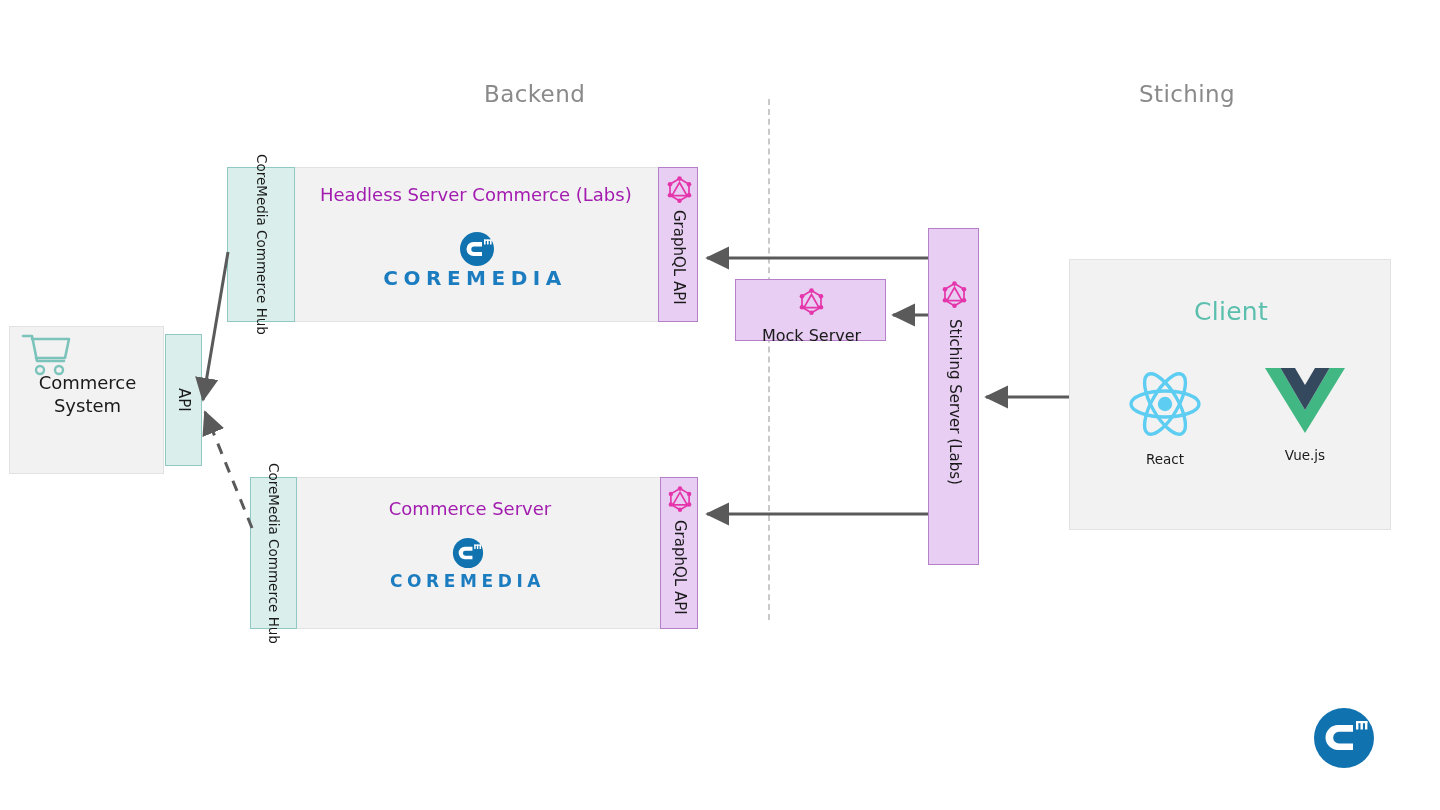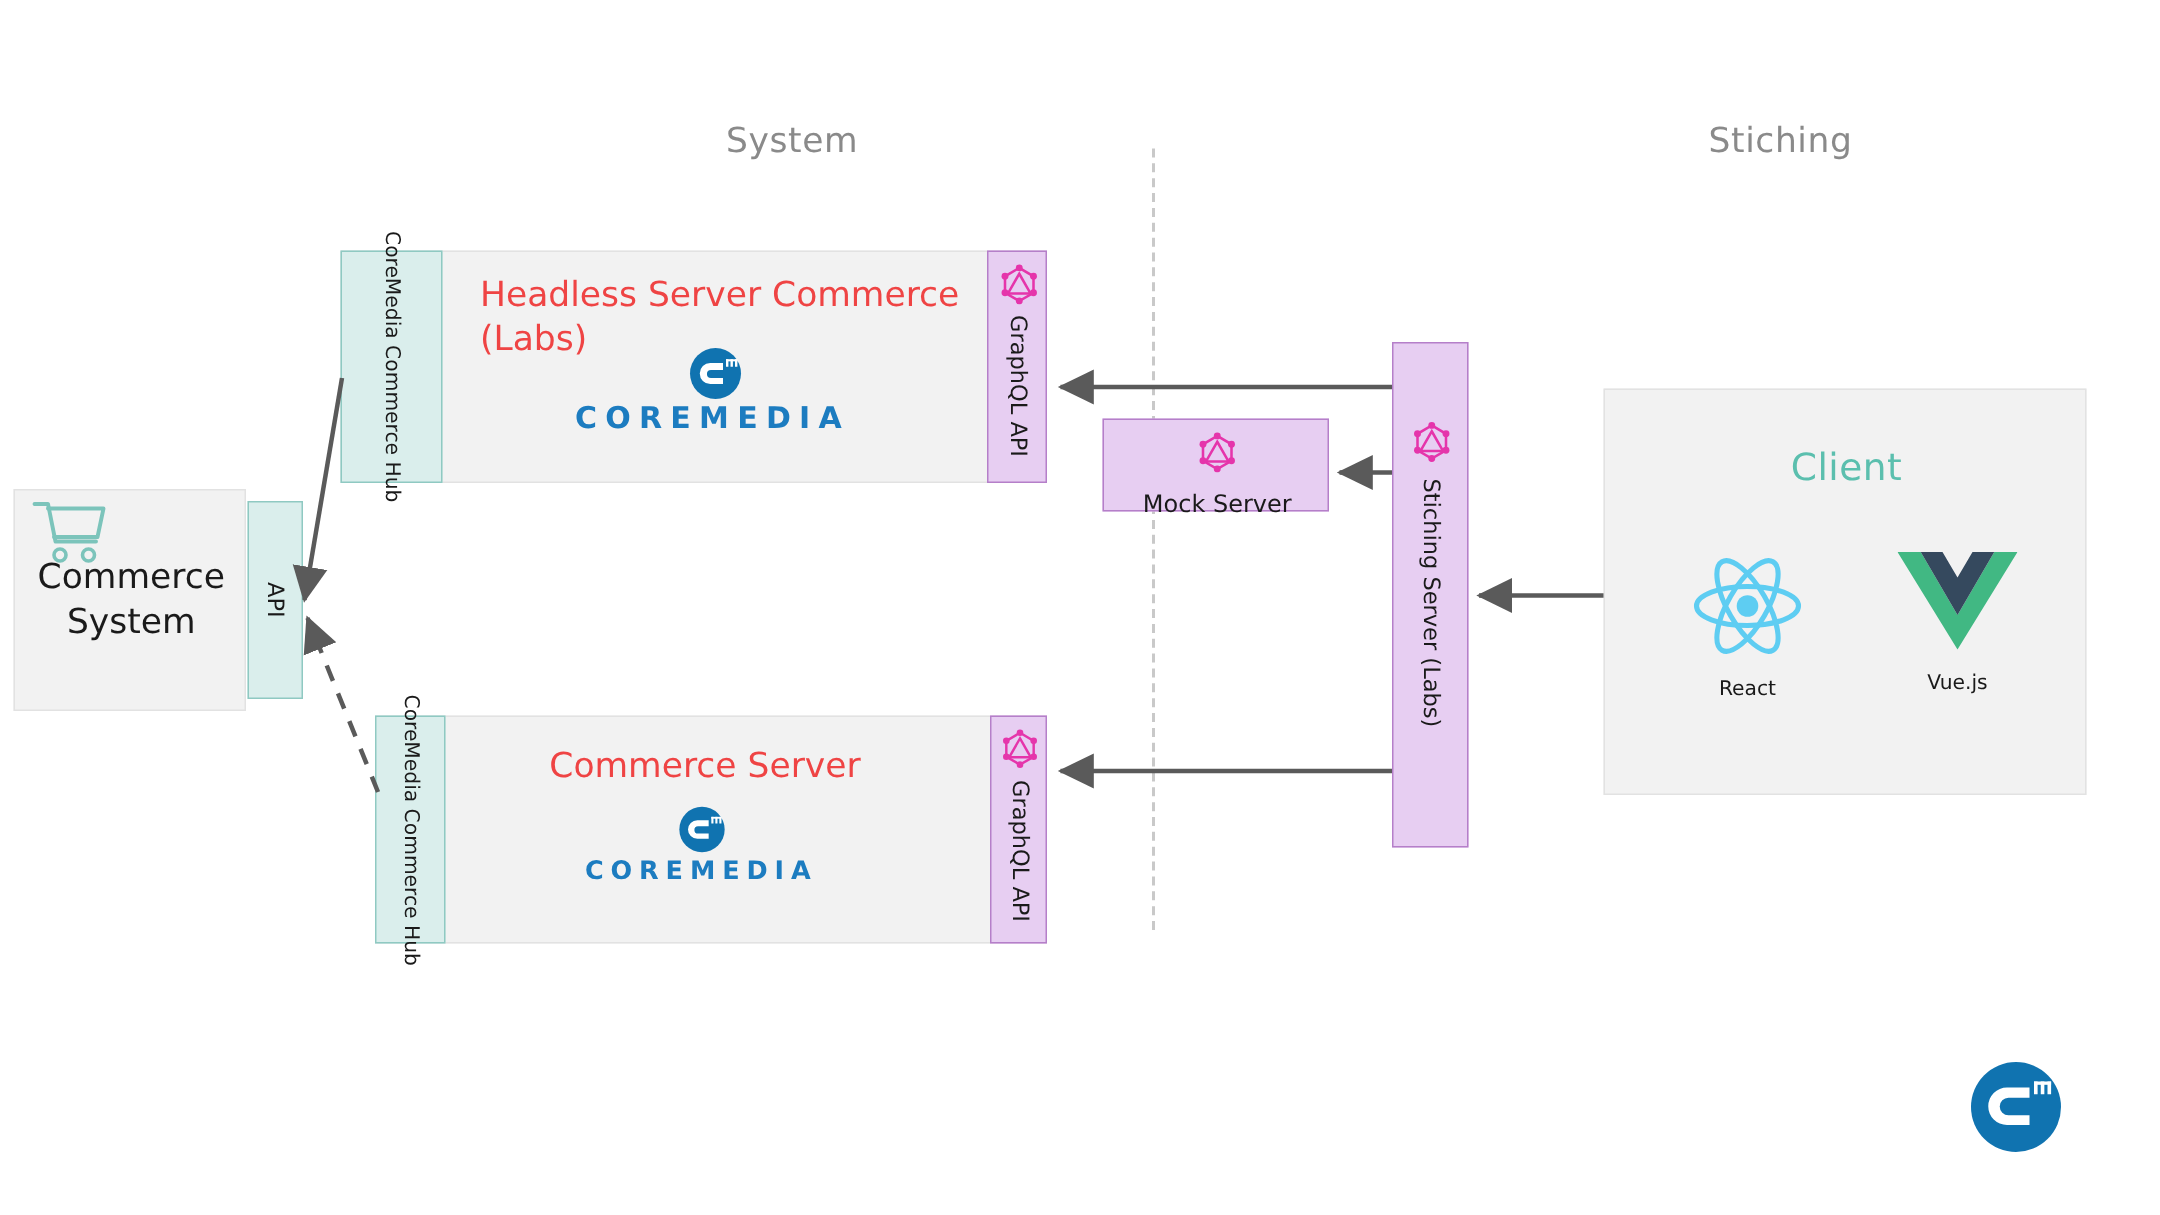--- a/index.html
+++ b/index.html
@@ -57,30 +57,30 @@
   }
   .vlabel-lg {
     writing-mode: vertical-rl;
     text-orientation: mixed;
     white-space: nowrap;
     color: #1a1a1a;
     font-size: 15px;
   }
 
   .box-title {
-    color: #ef4444;
-    font-size: 23px;
+    color: #a21caf;
+    font-size: 18px;
     line-height: 1.28;
     text-align: center;
   }
   .box-title.left-align { text-align: left; }
 
   .commerce-title {
     color: #1a1a1a;
-    font-size: 23px;
+    font-size: 18px;
     line-height: 1.3;
     text-align: center;
   }
 
   .client-title {
     color: #5bbfae;
     font-size: 25px;
     text-align: center;
     letter-spacing: 0.3px;
   }
@@ -111,21 +111,21 @@
   }
   .cm-word.small { font-size: 17px; letter-spacing: 4.6px; }
 
   svg { display: block; }
 </style>
 </head>
 <body>
 
 <div id="stage">
 
-  <div class="abs section-label" style="left:484px; top:81px;">System</div>
+  <div class="abs section-label" style="left:484px; top:81px;">Backend</div>
   <div class="abs section-label" style="left:1139px; top:81px;">Stiching</div>
 
   <div class="abs divider" style="left:768px; top:99px; height:521px;"></div>
 
   <div class="abs grey-box" style="left:9px; top:326px; width:155px; height:148px;">
     <div class="abs" style="left:10px; top:4px;">
       <svg width="52" height="46" viewBox="0 0 52 46">
         <path d="M3 5 H12 L17 30 H44" fill="none" stroke="#7cc4bb" stroke-width="2.6" stroke-linecap="round" stroke-linejoin="round"></path>
         <path d="M12 8 H49 L45 27 H16" fill="none" stroke="#7cc4bb" stroke-width="2.6" stroke-linecap="round" stroke-linejoin="round"></path>
         <circle cx="20" cy="39" r="4" fill="none" stroke="#7cc4bb" stroke-width="2.4"></circle>

